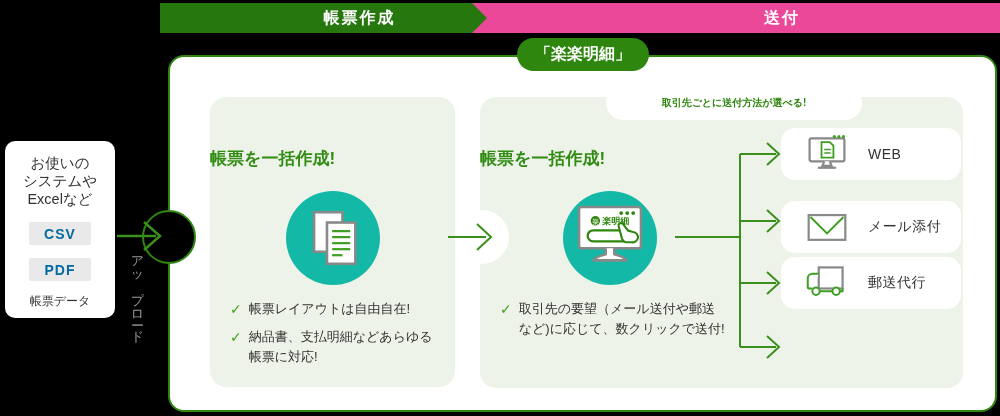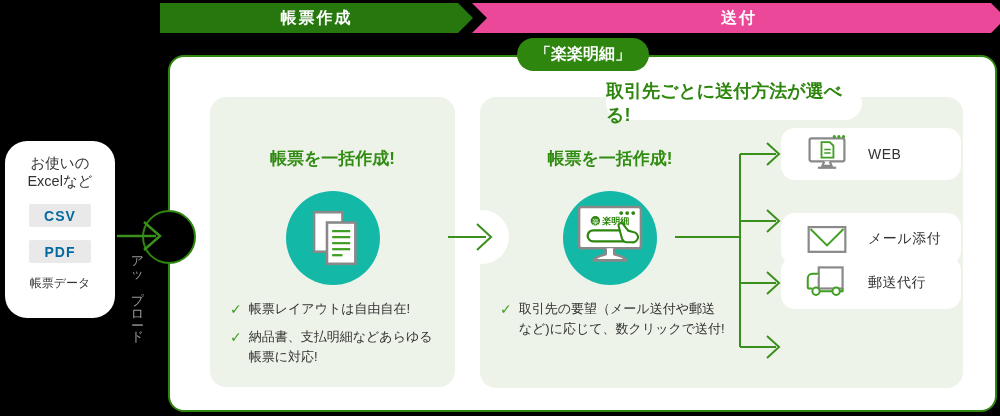--- a/index.html
+++ b/index.html
@@ -1,66 +1,66 @@
 <!DOCTYPE html>
 <html><head>
 <meta charset="utf-8">
 <style>
   html,body{margin:0;padding:0;background:#000;}
   #canvas{position:relative;width:1000px;height:416px;background:#000;overflow:hidden;
           font-family:"Liberation Sans","DejaVu Sans",sans-serif;}
 
   
   .banner{position:absolute;top:3px;height:30px;color:#fff;font-weight:bold;font-size:16px;
-          display:flex;align-items:center;justify-content:center;letter-spacing:2px;}
+          display:flex;align-items:center;justify-content:center;letter-spacing:2px;padding-left:43px;}
   .banner1{left:160px;width:313px;background:#26780e;
            clip-path:polygon(0 0,calc(100% - 15px) 0,100% 50%,calc(100% - 15px) 100%,0 100%);}
   .banner2{left:472px;width:534px;background:#ec4899;
            clip-path:polygon(0 0,calc(100% - 15px) 0,100% 50%,calc(100% - 15px) 100%,0 100%,15px 50%);}
 
   
   .bigbox{position:absolute;left:168px;top:55px;width:825px;height:353px;background:#fff;
           border:2px solid #2e860f;border-radius:16px;}
   .badge{position:absolute;left:517px;top:38px;width:132px;height:33px;background:#2e860f;
          border-radius:17px;color:#fff;font-size:16px;font-weight:bold;display:flex;
          align-items:center;justify-content:center;z-index:3;}
 
   
   .srcbox{position:absolute;left:5px;top:141px;width:110px;height:177px;background:#fff;
-          border-radius:22px;text-align:center;z-index:2;}
+          border-radius:10px;text-align:center;z-index:2;}
   .srclines{margin-top:13px;font-size:14.5px;line-height:18px;color:#333;}
   .fmt{width:62px;height:23px;background:#e9e9e9;margin:0 auto;font-size:14px;font-weight:bold;
        color:#0369a1;display:flex;align-items:center;justify-content:center;letter-spacing:1px;border-radius:2px;}
   .fmt1{margin-top:14px}.fmt2{margin-top:13px}
   .srccaption{margin-top:12px;font-size:12px;color:#333;}
   .upload-label{position:absolute;left:128px;top:247px;writing-mode:vertical-rl;font-size:13px;
                 letter-spacing:3px;color:#999;z-index:2;}
 
   
   .panel{position:absolute;background:#eef3e9;border-radius:16px;z-index:1;}
   .panelA{left:210px;top:97px;width:245px;height:290px;}
   .panelB{left:480px;top:97px;width:483px;height:291px;}
-  .panel-title{position:absolute;top:50px;left:0;width:245px;text-align:center;color:#318c13;
+  .panel-title{position:absolute;top:50px;left:0;width:245px;color:#318c13;
                font-weight:bold;font-size:17px;}
   .t2{width:260px;}
   .icon-circle{position:absolute;top:94px;width:94px;height:94px;background:#14b8a6;border-radius:50%;
                display:flex;align-items:center;justify-content:center;}
   .cA{left:76px}.cB{left:83px}
   .checklist{position:absolute;top:202px;left:20px;width:212px;}
   .cl2{width:228px;}
   .check-item{display:flex;font-size:13px;color:#333;line-height:1.55;margin-bottom:6px;}
   .check{color:#3f9f22;font-weight:bold;margin-right:7px;font-size:14px;flex:0 0 auto;}
 
   
   .methods-title{position:absolute;left:606px;top:86px;width:256px;height:34px;background:#fff;
-                 border-radius:17px;color:#2e860f;font-weight:bold;font-size:18px;display:flex;
+                 border-radius:17px;color:#2e860f;font-weight:bold;font-size:10px;display:flex;
                  align-items:center;justify-content:center;z-index:2;}
   .card{position:absolute;left:781px;width:180px;height:52px;background:#fff;border-radius:14px;
         display:flex;align-items:center;z-index:2;}
-  .card1{top:128px}.card2{top:213px}.card3{top:257px}.card4{top:322px}
+  .card1{top:128px}.card2{top:201px}.card3{top:257px}.card4{top:322px}
   .card-icon{margin-left:24px;width:44px;height:44px;display:flex;align-items:center;justify-content:center;}
   .card-label{margin-left:19px;font-size:14px;color:#333;letter-spacing:0.5px;}
 
   .overlay{position:absolute;left:0;top:0;z-index:4;pointer-events:none;}
 </style>
 </head>
 <body>
 
 <div id="canvas">
 
@@ -70,20 +70,21 @@
   <div class="banner banner2">
     <span>送付</span>
   </div>
 
   <div class="bigbox"></div>
   <div class="badge">「楽楽明細」</div>
 
   <div class="srcbox">
     <div class="srclines">
       <div>お使いの</div>
+      <div>システムや</div>
       <div>Excelなど</div>
     </div>
     <div class="fmt fmt1">CSV</div>
     <div class="fmt fmt2">PDF</div>
     <div class="srccaption">帳票データ</div>
   </div>
   <div class="upload-label">アップロード</div>
 
   <div class="panel panelA">
     <div class="panel-title">帳票を一括作成!</div>

